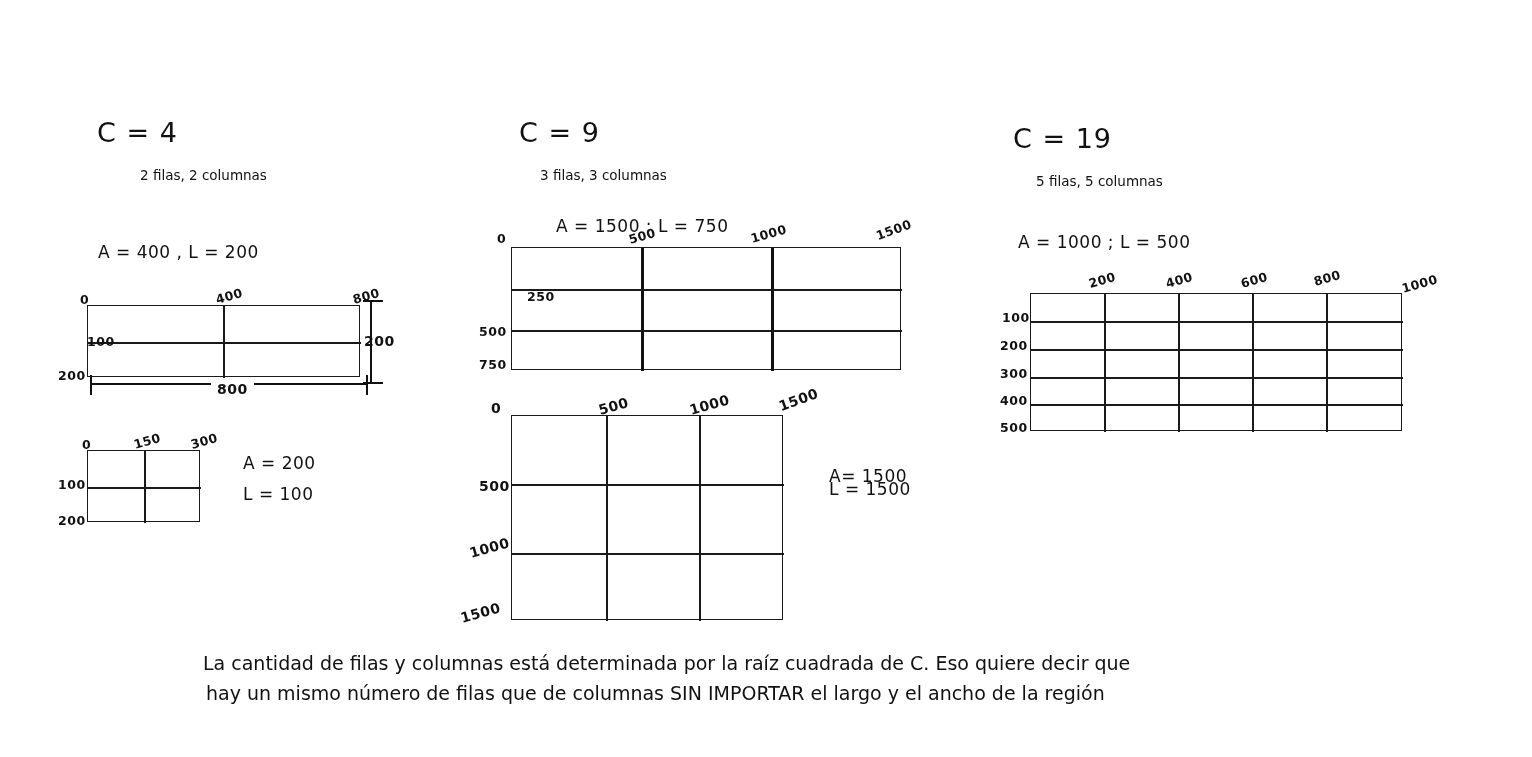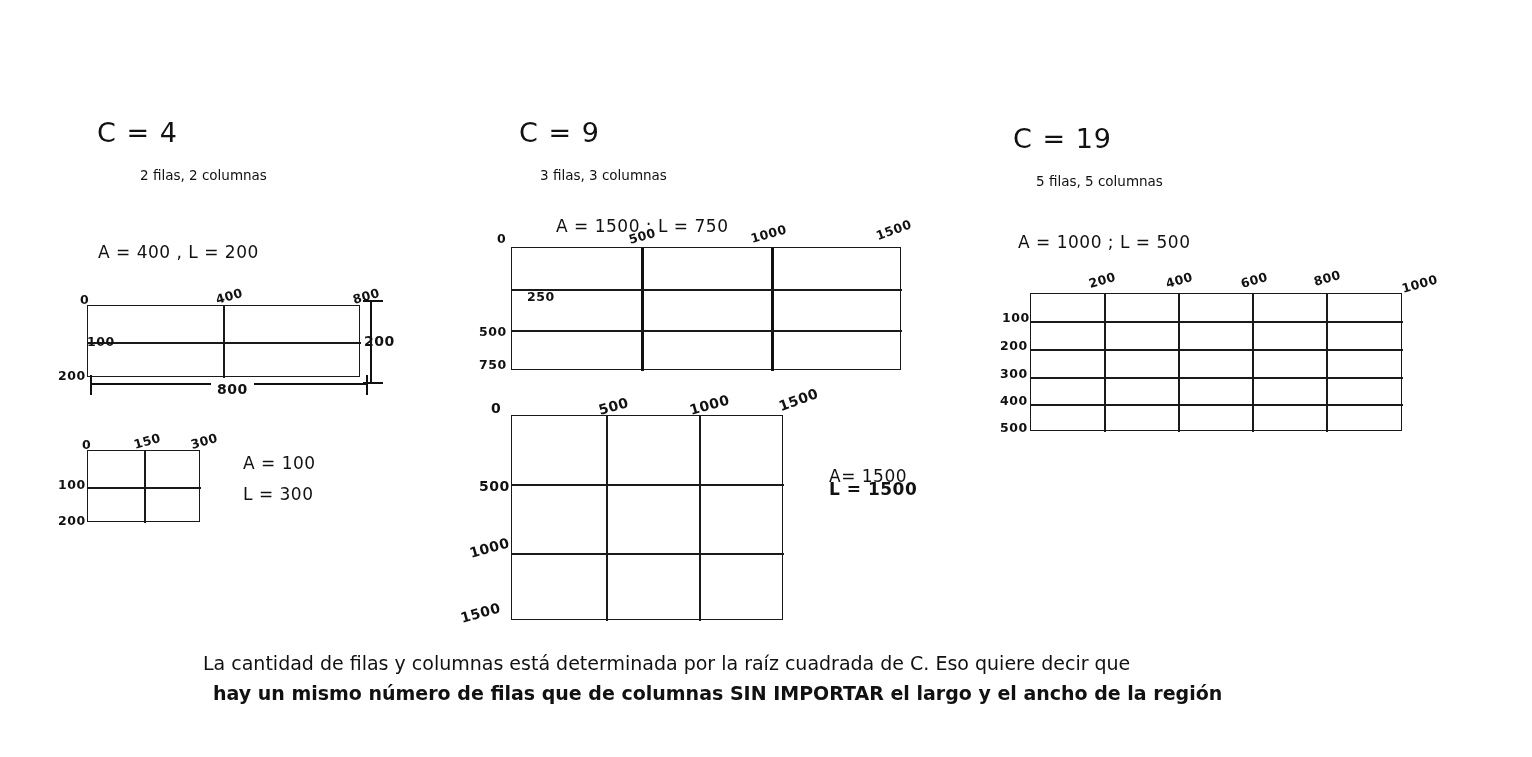--- a/index.html
+++ b/index.html
@@ -129,22 +129,22 @@
   <div class="grid" style="left:87px; top:450px; width:113px; height:72px;">
     <div class="vline" style="left:56px; top:0; height:72px;"></div>
     <div class="hline" style="top:36px; left:0; width:113px;"></div>
   </div>
   <div class="abs hand tick" style="left:82px; top:437px;">0</div>
   <div class="abs hand tick" style="left:136px; top:437px;"><span class="rot-s">150</span></div>
   <div class="abs hand tick" style="left:193px; top:437px;"><span class="rot-s">300</span></div>
   <div class="abs hand tick" style="left:58px; top:477px;">100</div>
   <div class="abs hand tick" style="left:58px; top:513px;">200</div>
 
-  <div class="abs hand al-label" style="left:243px; top:453px;">A = 100</div>
-  <div class="abs hand al-label" style="left:243px; top:484px;">L = 300</div>
+  <div class="abs hand al-label" style="left:243px; top:453px;">A = 200</div>
+  <div class="abs hand al-label" style="left:243px; top:484px;">L = 100</div>
 
   <div class="abs hand c-label" style="left:519px; top:117px;">C = 9</div>
   <div class="abs hand sub-label" style="left:540px; top:167px;">3 filas, 3 columnas</div>
   <div class="abs hand al-label" style="left:556px; top:216px;">A = 1500 ;  L = 750</div>
 
   <div class="grid" style="left:511px; top:247px; width:390px; height:123px;">
     <div class="vline thick" style="left:129px; top:0; height:123px;"></div>
     <div class="vline thick" style="left:259px; top:0; height:123px;"></div>
     <div class="hline" style="top:41px; left:0; width:390px;"></div>
     <div class="hline" style="top:82px; left:0; width:390px;"></div>
@@ -165,21 +165,21 @@
   </div>
   <div class="abs hand tick big" style="left:491px; top:400px;">0</div>
   <div class="abs hand tick big" style="left:601px; top:402px;"><span class="rot-s">500</span></div>
   <div class="abs hand tick big" style="left:692px; top:402px;"><span class="rot-s">1000</span></div>
   <div class="abs hand tick big" style="left:782px; top:398px;"><span class="rot-m">1500</span></div>
   <div class="abs hand tick big" style="left:479px; top:478px;">500</div>
   <div class="abs hand tick big" style="left:472px; top:545px;"><span class="rot-s">1000</span></div>
   <div class="abs hand tick big" style="left:463px; top:610px;"><span class="rot-s">1500</span></div>
 
   <div class="abs hand al-label" style="left:829px; top:466px;">A= 1500</div>
-  <div class="abs hand al-label" style="left:829px; top:479px;font-weight:bold;">L = 1500</div>
+  <div class="abs hand al-label" style="left:829px; top:479px;">L = 1500</div>
 
   <div class="abs hand c-label" style="left:1013px; top:123px;">C = 19</div>
   <div class="abs hand sub-label" style="left:1036px; top:173px;">5 filas, 5 columnas</div>
   <div class="abs hand al-label" style="left:1018px; top:232px;">A = 1000  ;  L = 500</div>
 
   <div class="grid" style="left:1030px; top:293px; width:372px; height:138px;">
     <div class="vline" style="left:73px; top:0; height:138px;"></div>
     <div class="vline" style="left:147px; top:0; height:138px;"></div>
     <div class="vline" style="left:221px; top:0; height:138px;"></div>
     <div class="vline" style="left:295px; top:0; height:138px;"></div>
@@ -194,15 +194,15 @@
   <div class="abs hand tick" style="left:1316px; top:274px;"><span class="rot-s">800</span></div>
   <div class="abs hand tick" style="left:1404px; top:281px;"><span class="rot-s">1000</span></div>
 
   <div class="abs hand tick" style="left:1002px; top:310px;">100</div>
   <div class="abs hand tick" style="left:1000px; top:338px;">200</div>
   <div class="abs hand tick" style="left:1000px; top:366px;">300</div>
   <div class="abs hand tick" style="left:1000px; top:393px;">400</div>
   <div class="abs hand tick" style="left:1000px; top:420px;">500</div>
 
   <div class="abs hand caption" style="left:203px; top:648px;">La cantidad de filas y columnas está determinada por la raíz cuadrada de C. Eso quiere decir que</div>
-  <div class="abs hand caption" style="left:213px; top:678px;font-weight:bold;">hay un mismo número de filas que de columnas SIN IMPORTAR el largo y el ancho de la región</div>
+  <div class="abs hand caption" style="left:206px; top:678px;">hay un mismo número de filas que de columnas SIN IMPORTAR el largo y el ancho de la región</div>
 
 </div>
 
 </body></html>

